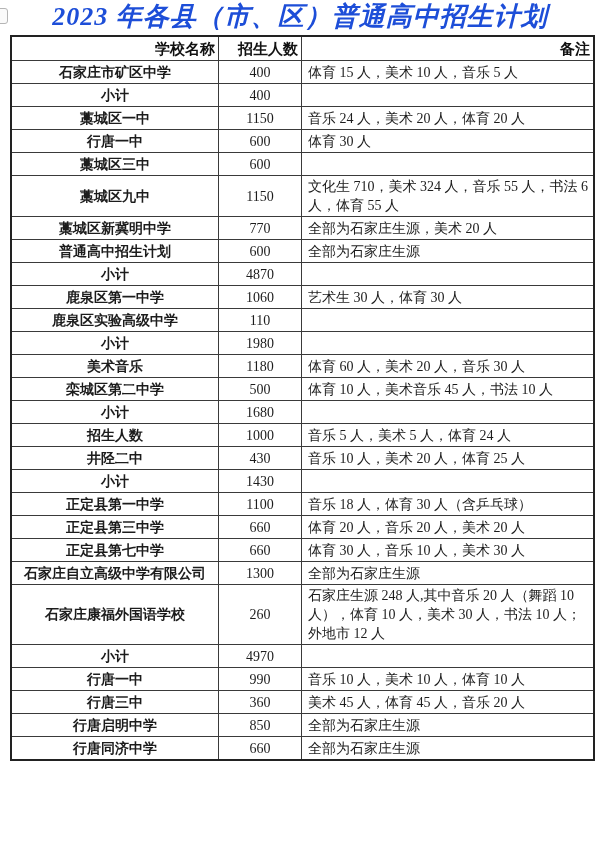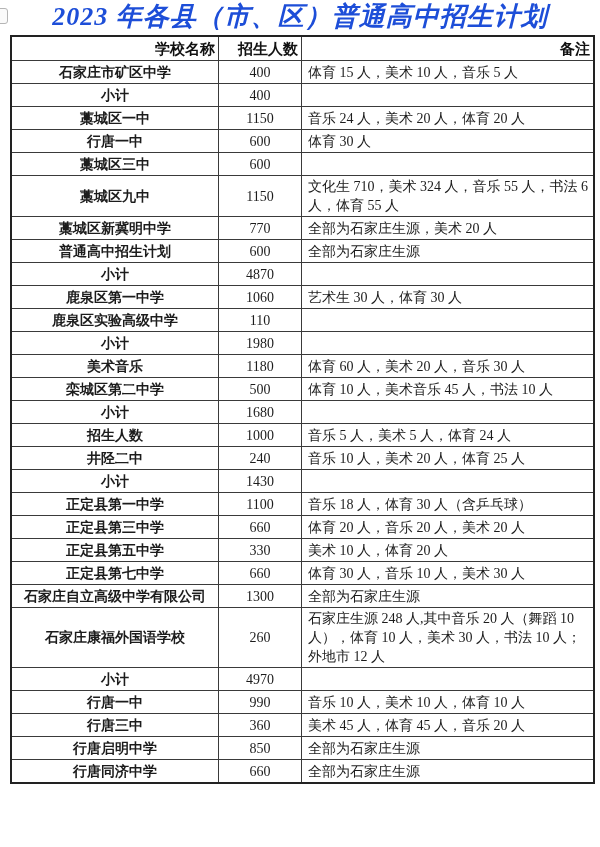--- a/index.html
+++ b/index.html
@@ -158,42 +158,37 @@
           <td class="c-count">1680</td>
           <td class="c-remark"></td>
         </tr>
         <tr>
           <td class="c-school">招生人数</td>
           <td class="c-count">1000</td>
           <td class="c-remark">音乐 5 人，美术 5 人，体育 24 人</td>
         </tr>
         <tr>
           <td class="c-school">井陉二中</td>
-          <td class="c-count">240</td>
+          <td class="c-count">430</td>
           <td class="c-remark">音乐 10 人，美术 20 人，体育 25 人</td>
         </tr>
         <tr>
           <td class="c-school">小计</td>
           <td class="c-count">1430</td>
           <td class="c-remark"></td>
         </tr>
         <tr>
           <td class="c-school">正定县第一中学</td>
           <td class="c-count">1100</td>
           <td class="c-remark">音乐 18 人，体育 30 人（含乒乓球）</td>
         </tr>
         <tr>
           <td class="c-school">正定县第三中学</td>
           <td class="c-count">660</td>
           <td class="c-remark">体育 20 人，音乐 20 人，美术 20 人</td>
-        </tr>
-        <tr>
-          <td class="c-school">正定县第五中学</td>
-          <td class="c-count">330</td>
-          <td class="c-remark">美术 10 人，体育 20 人</td>
         </tr>
         <tr>
           <td class="c-school">正定县第七中学</td>
           <td class="c-count">660</td>
           <td class="c-remark">体育 30 人，音乐 10 人，美术 30 人</td>
         </tr>
         <tr>
           <td class="c-school">石家庄自立高级中学有限公司</td>
           <td class="c-count">1300</td>
           <td class="c-remark">全部为石家庄生源</td>

